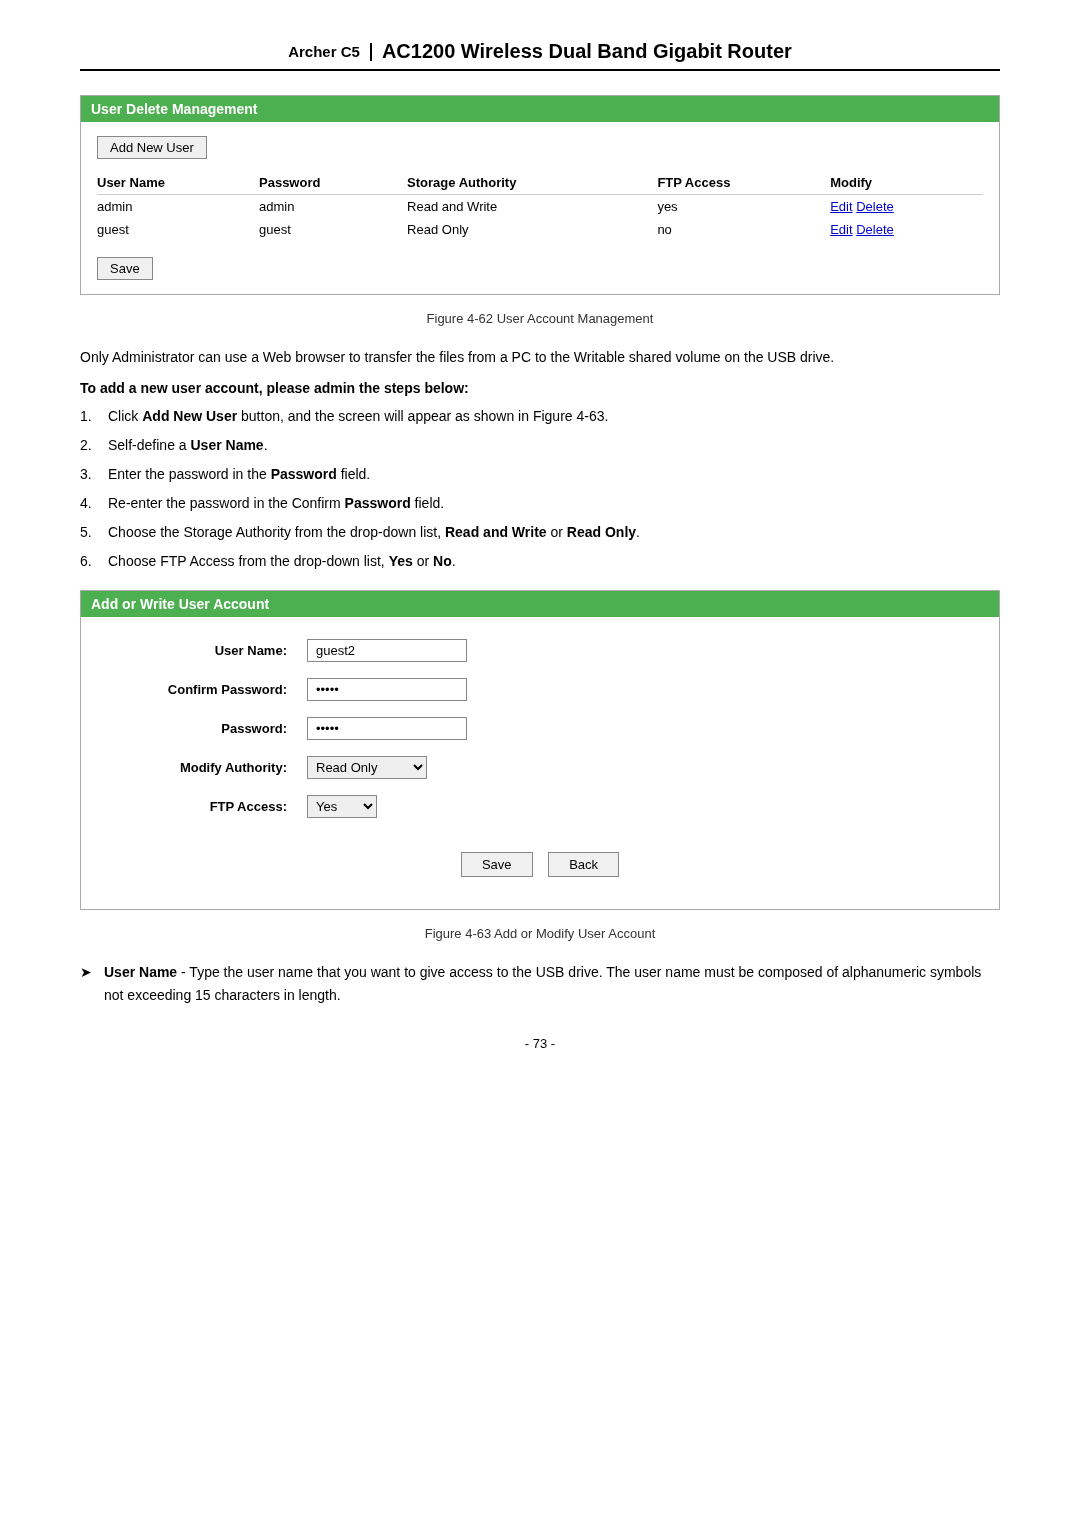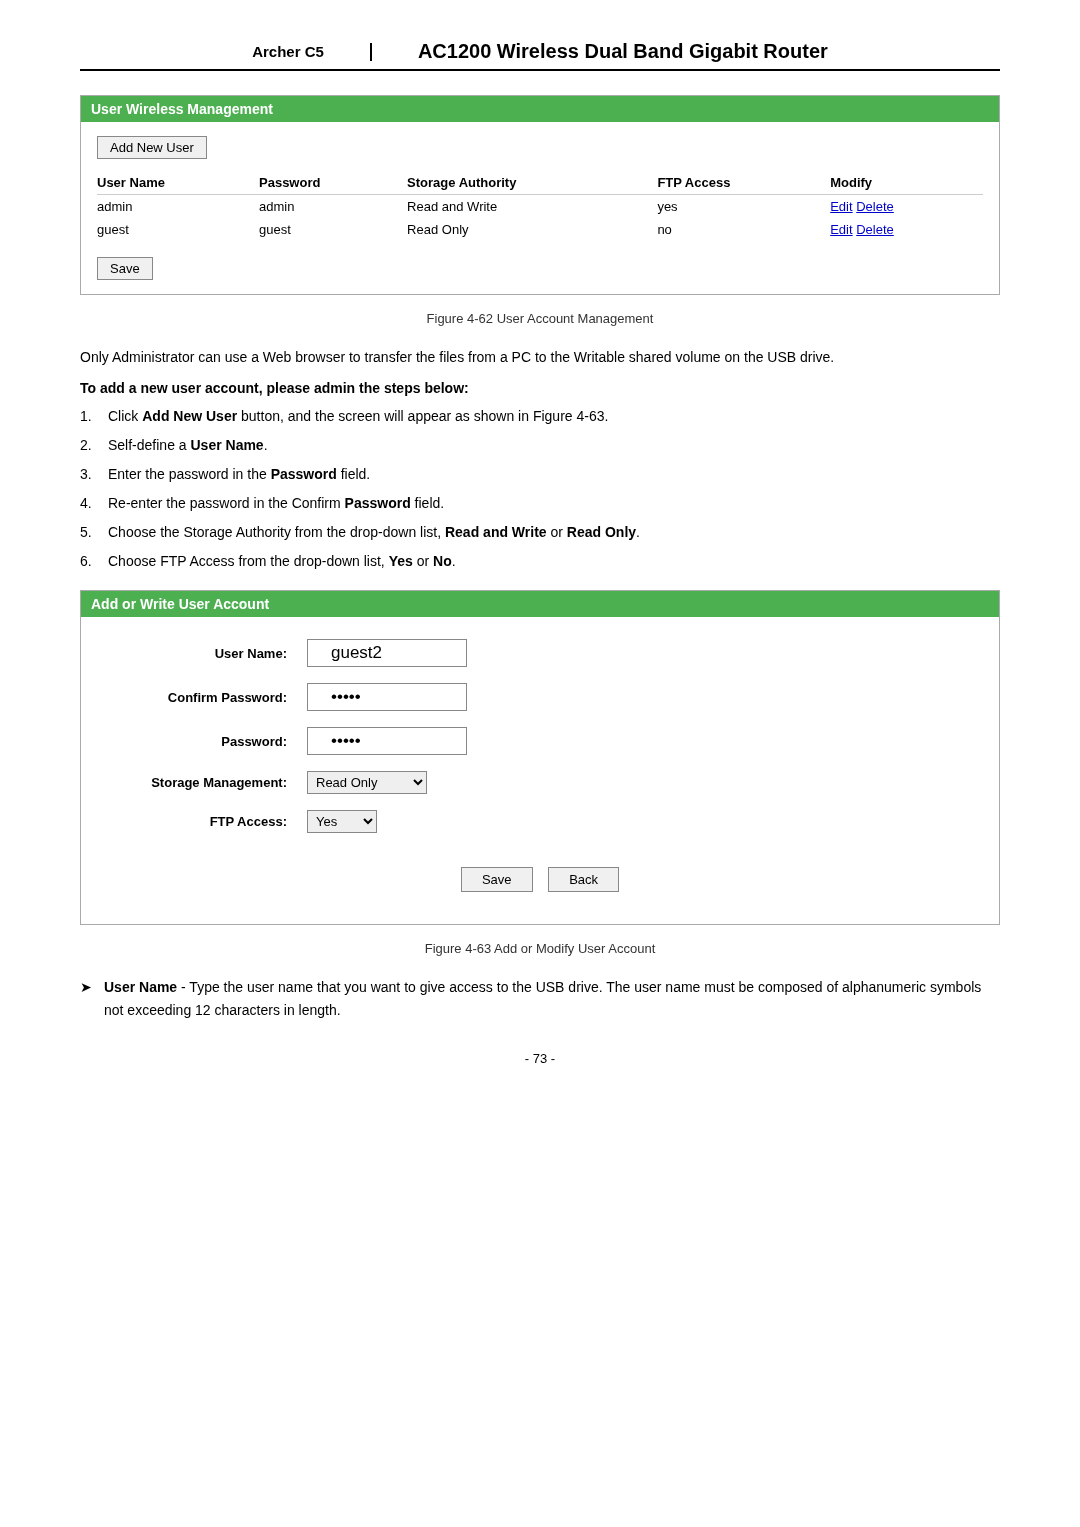--- a/index.html
+++ b/index.html
@@ -13,21 +13,20 @@
       padding: 40px 80px;
     }
 
     .header-bar {
       display: flex;
       align-items: center;
       border-bottom: 2px solid #000;
       padding-bottom: 6px;
       margin-bottom: 24px;
       justify-content: center;
-      gap: 36px;
     }
 
     .header-bar .brand {
       font-weight: bold;
       font-size: 15px;
     }
 
     .header-bar .separator {
       width: 2px;
       height: 18px;
@@ -151,22 +150,22 @@
 
     .form-table td.label-cell {
       text-align: right;
       font-weight: bold;
       width: 200px;
       color: #000;
     }
 
     .form-input {
       border: 1px solid #888;
-      padding: 3px 23px;
-      font-size: 17px;
+      padding: 3px 8px;
+      font-size: 13px;
       width: 160px;
     }
 
     .form-select {
       border: 1px solid #888;
       padding: 2px 4px;
       font-size: 13px;
       width: 120px;
     }
 
@@ -207,21 +206,21 @@
 </head>
 <body>
 
 <div class="header-bar">
   <span class="brand">Archer C5</span>
   <span class="separator"></span>
   <span class="subtitle">AC1200 Wireless Dual Band Gigabit Router</span>
 </div>
 
 <div class="panel">
-  <div class="panel-header">User Wireless Management</div>
+  <div class="panel-header">User Delete Management</div>
   <div class="panel-body">
     <div style="margin-bottom:12px;">
       <button class="btn">Add New User</button>
     </div>
     <table class="user-table">
       <thead>
         <tr>
           <th>User Name</th>
           <th>Password</th>
           <th>Storage Authority</th>
@@ -310,21 +309,21 @@
             <input type="password" class="form-input" id="confirm-input" value="•••••" style="">
           </td>
         </tr>
         <tr>
           <td class="label-cell">Password:</td>
           <td>
             <input type="password" class="form-input" id="password-input" value="•••••" style="">
           </td>
         </tr>
         <tr>
-          <td class="label-cell">Storage Management:</td>
+          <td class="label-cell">Modify Authority:</td>
           <td>
             <select class="form-select" id="storage-select">
             <option value="Read and Write">Read and Write</option><option value="Read Only" selected="">Read Only</option></select>
           </td>
         </tr>
         <tr>
           <td class="label-cell">FTP Access:</td>
           <td>
             <select class="form-select" id="ftp-select" style="width:70px;">
             <option value="Yes">Yes</option><option value="No">No</option></select>
@@ -341,17 +340,17 @@
       </tbody>
     </table>
   </div>
 </div>
 
 <div class="figure-caption">Figure 4-63 Add or Modify User Account</div>
 
 <div class="bullet-section">
   <span class="arrow">➤</span>
   <span>
-    <strong>User Name</strong><span> - </span><span>Type the user name that you want to give access to the USB drive. The user name must be composed of alphanumeric symbols not exceeding 12 characters in length.</span>
+    <strong>User Name</strong><span> - </span><span>Type the user name that you want to give access to the USB drive. The user name must be composed of alphanumeric symbols not exceeding 15 characters in length.</span>
   </span>
 </div>
 
 <div class="page-num">- 73 -</div>
 
 </body></html>

